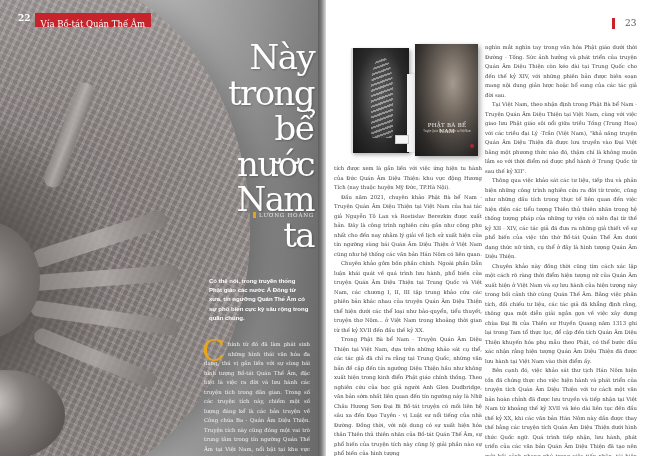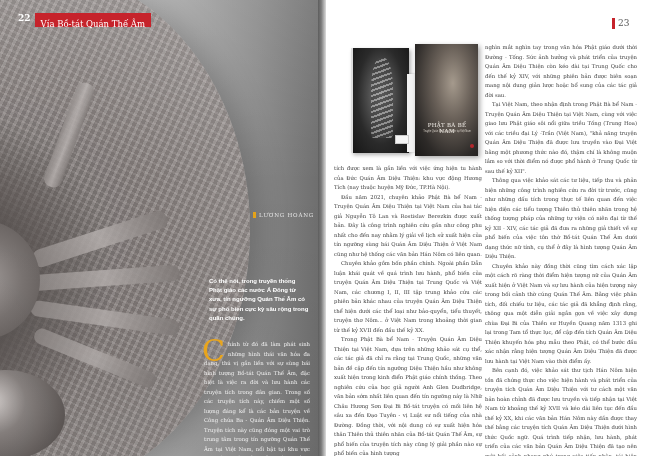--- a/index.html
+++ b/index.html
@@ -81,21 +81,21 @@
   .gutter {
     position: absolute; left: 318px; top: 0; width: 8px; height: 456px;
     background: linear-gradient(90deg, #5d5d5d, #7a7a7a 40%, #dcdcdc 100%);
   }
 
   
   .page-right {
     position: absolute; left: 326px; top: 0; width: 319px; height: 456px; background: #ffffff;
   }
   .pg-right {
-    position: absolute; left: 286px; top: 18px; display: flex; align-items: flex-start; gap: 3px;
+    position: absolute; left: 286px; top: 18px; display: flex; align-items: flex-start; gap: 10px;
   }
   .pg-right .mark { width: 3px; height: 11px; background: #c6232b; display: inline-block; }
   .pg-right .num { font-size: 9px; color: #555; font-family: "DejaVu Serif", serif; }
 
   .books {
     position: absolute; left: 17px; top: 40px; width: 135px; height: 118px;
   }
   .book-back {
     position: absolute; left: 8px; top: 8px; width: 58px; height: 105px;
     background:
@@ -156,20 +156,28 @@
       <div class="center"></div>
       <div class="orb"></div>
     </div>
     <div class="shade"></div>
 
     <div class="header-left">
       <span class="pg-num-left">22</span>
       <span class="section-tag">Vía Bồ-tát Quán Thế Âm</span>
     </div>
 
+    <h1 class="title">
+      <span>Này</span>
+      <span>trong</span>
+      <span>bể</span>
+      <span>nước</span>
+      <span>Nam</span>
+      <span>ta</span>
+    </h1>
 
     <div class="byline">
       <span class="bar"></span>
       <span class="name">LƯƠNG HOÀNG</span>
     </div>
 
     <div class="lede">Có thể nói, trong truyền thống Phật giáo các nước Á Đông từ xưa, tín ngưỡng Quán Thế Âm có sự phổ biến cực kỳ sâu rộng trong quần chúng.</div>
 
     <div class="body-left">
       <span class="dropcap">C</span><span>hính từ đó đã làm phát sinh những hình thái văn hóa đa dạng, thú vị gắn liền với sự sùng bái hình tượng Bồ-tát Quán Thế Âm, đặc biệt là việc ra đời và lưu hành các truyện tích trong dân gian. Trong số các truyện tích này, chiếm một số lượng đáng kể là các bản truyện về Công chúa Ba - Quán Âm Diệu Thiện. Truyện tích này cũng đóng một vai trò trung tâm trong tín ngưỡng Quán Thế Âm tại Việt Nam, nổi bật tại khu vực văn hóa thuộc đồng bằng sông Hồng. Sức ảnh hưởng nổi bật của tín ngưỡng này thể hiện rõ nét ở ngay chính những thánh</span>

